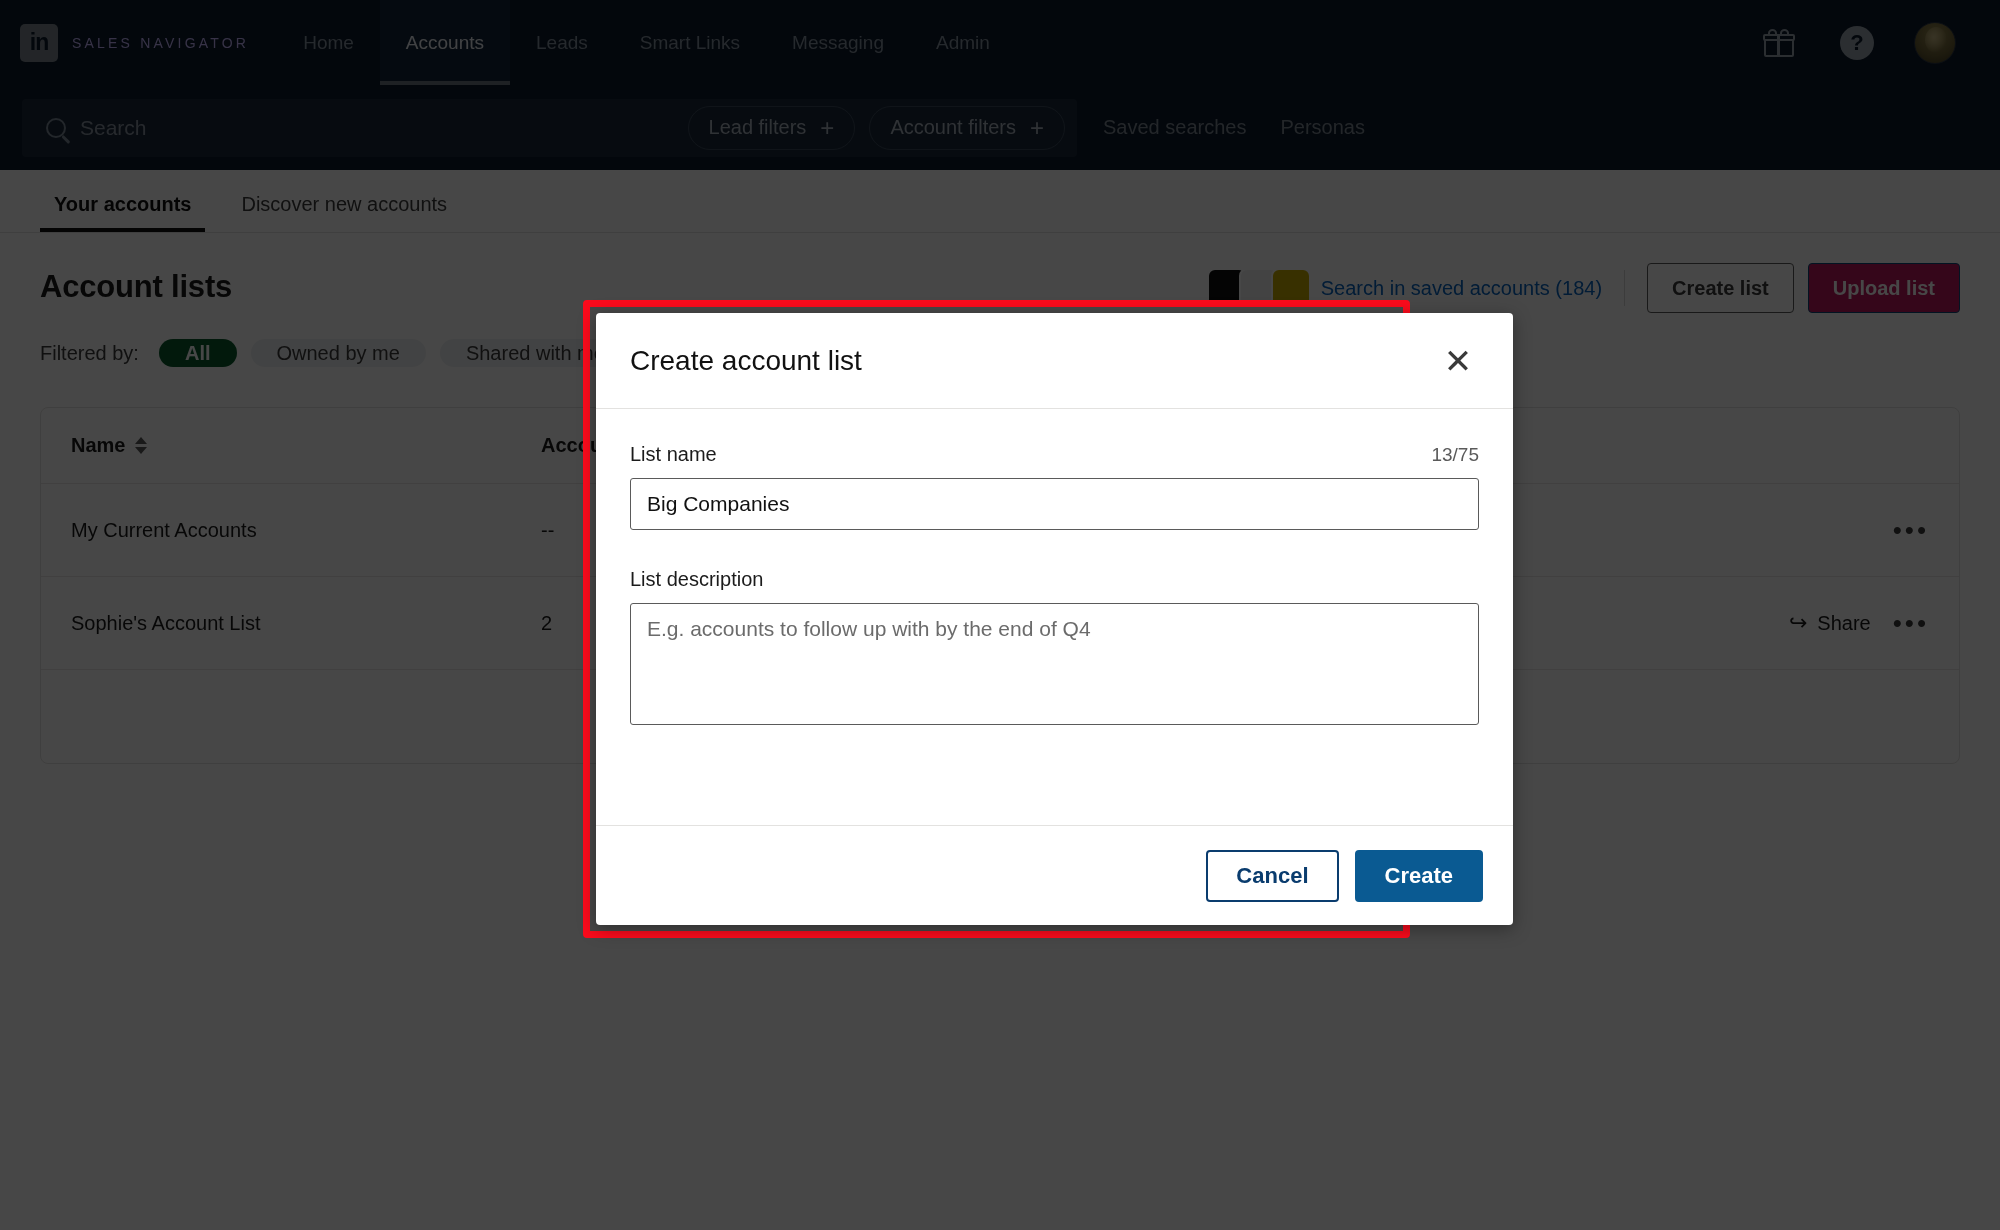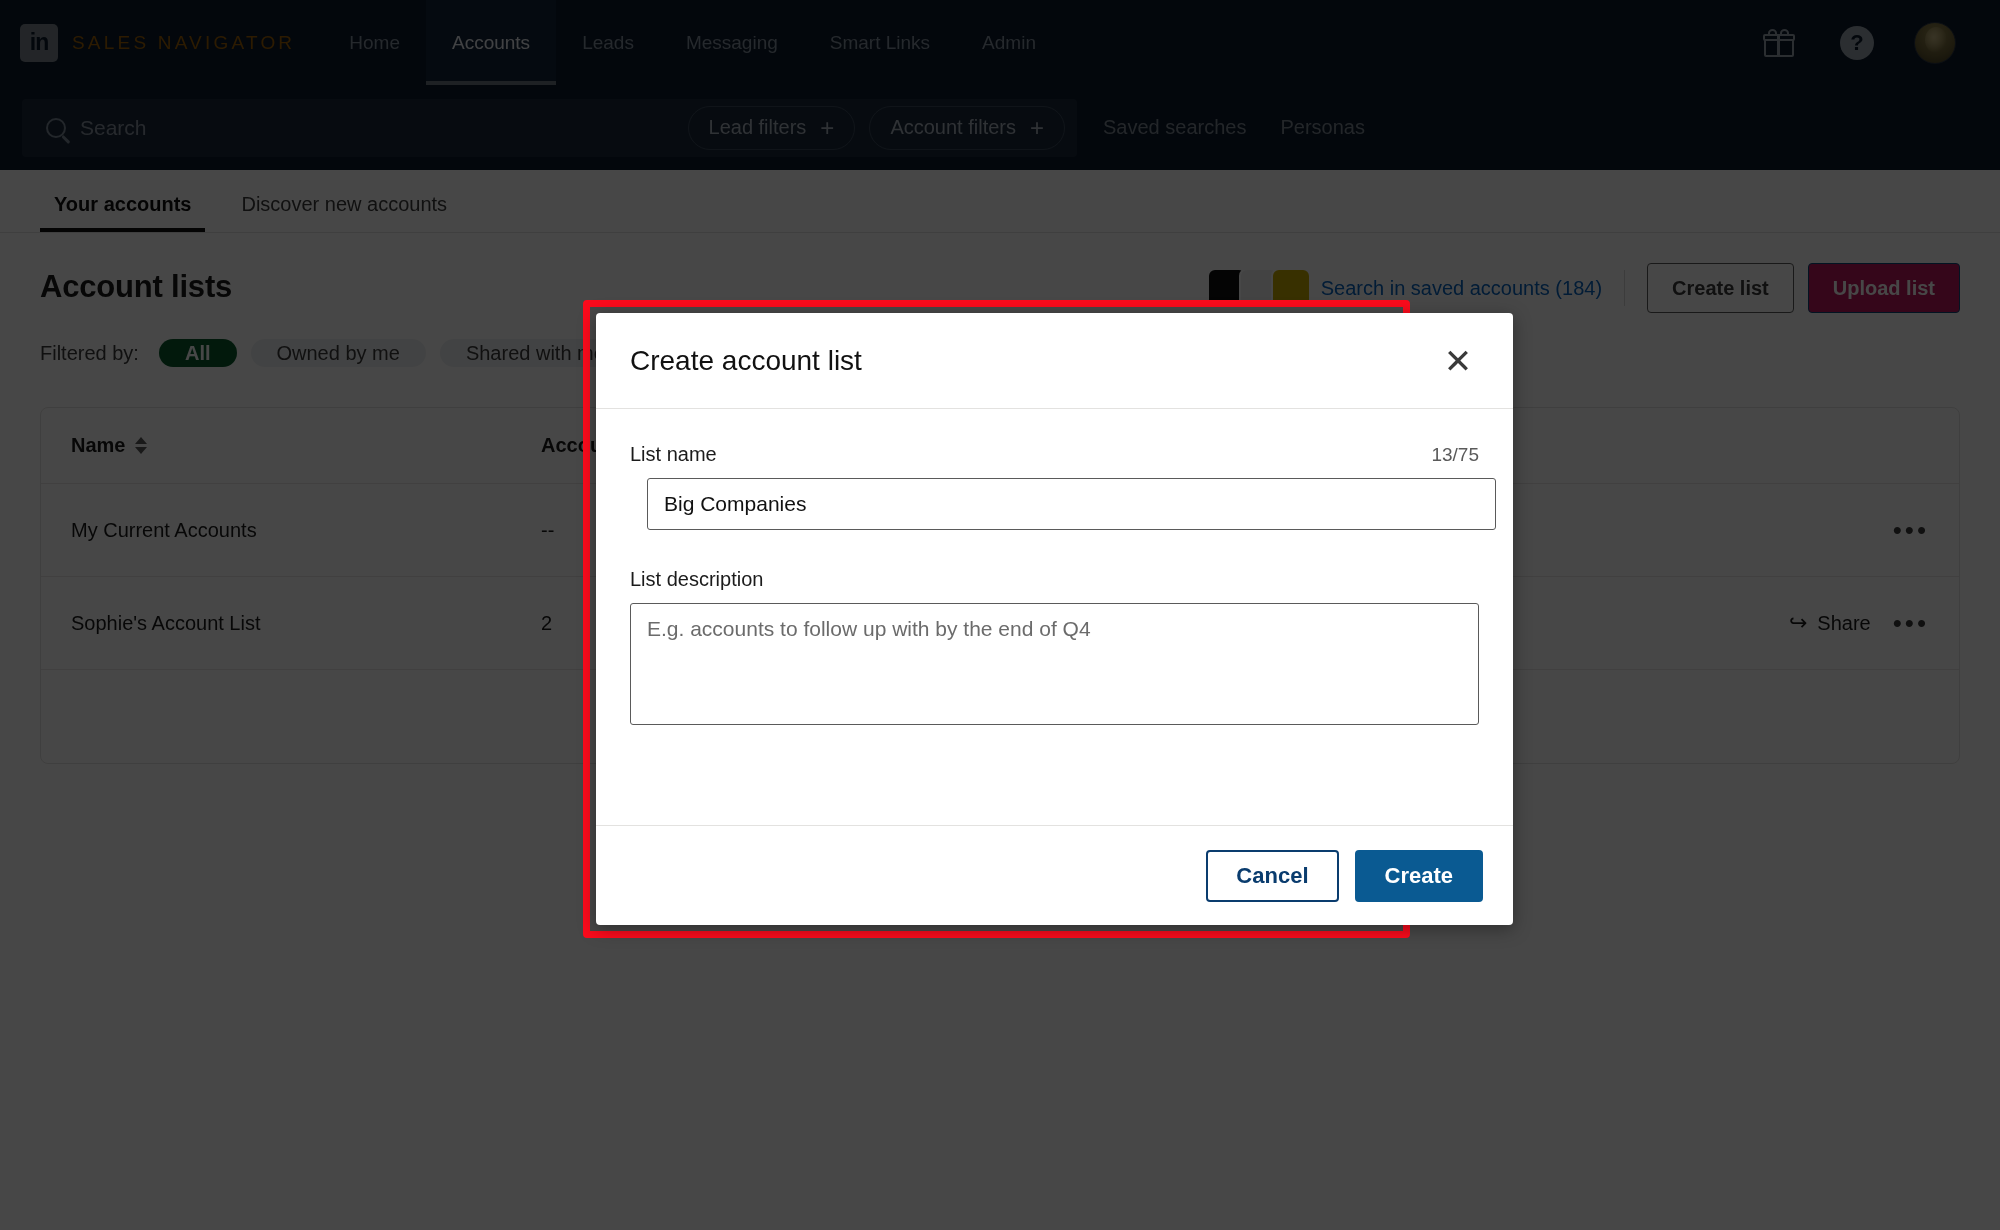--- a/index.html
+++ b/index.html
@@ -19,21 +19,21 @@
     display: flex; align-items: center;
   }
   .brand { display: flex; align-items: center; padding-left: 20px; gap: 14px; height: 85px; }
   .in-logo {
     width: 38px; height: 38px; border-radius: 5px; background: #7d8590;
     display: flex; align-items: center; justify-content: center;
     color: #0b1a2b; font-weight: 700; font-size: 23px; line-height: 1;
     letter-spacing: -1px;
   }
   .brand-text {
-    color: #a16207; font-size: 19px; letter-spacing: 3.2px; font-weight: 400; text-align: right;
+    color: #c4b5fd; font-size: 14px; letter-spacing: 3.2px; font-weight: 400; text-align: right;
   }
   .navitems { display: flex; align-items: flex-end; height: 85px; margin-left: 28px; }
   .navitem {
     display: flex; align-items: center; padding: 0 26px; height: 85px;
     color: #8792a0; font-size: 19px; position: relative; cursor: pointer;
   }
   .navitem.active { color: #e9edf2; background: #14263a; }
   .navitem.active::after {
     content: ""; position: absolute; left: 0; right: 0; bottom: 0; height: 4px;
     background: #6d7683;
@@ -198,21 +198,20 @@
     justify-content: center; cursor: pointer; color: #3a3a3a; font-size: 34px; font-weight: 300; line-height: 1;
   }
   .modal-body { flex: 1; padding: 34px 34px 0 34px; }
   .field-head { display: flex; align-items: baseline; margin-bottom: 12px; }
   .field-label { font-size: 20px; color: #1b1b1b; }
   .field-count { margin-left: auto; font-size: 19px; color: #5a5a5a; }
   .text-input {
     width: 100%; height: 52px; border: 1px solid #5a5a5a; border-radius: 3px;
     padding: 16px 16px; font-size: 21px; color: #111; font-family: "Liberation Sans", sans-serif;
     background: #fff;
-    margin-left: 17px;
   }
   .field-gap { height: 38px; }
   .text-area {
     width: 100%; height: 122px; border: 1px solid #5a5a5a; border-radius: 3px;
     padding: 13px 16px; font-size: 21px; color: #111; resize: none;
     font-family: "Liberation Sans", sans-serif; background: #fff;
   }
   .text-area::placeholder { color: #6b6b6b; }
   .modal-foot {
     height: 100px; border-top: 1px solid #e3e2e0; display: flex; align-items: center;
@@ -232,22 +231,22 @@
 
   <div class="topnav">
     <div class="brand">
       <div class="in-logo">in</div>
       <div class="brand-text">SALES NAVIGATOR</div>
     </div>
     <div class="navitems">
       <div class="navitem">Home</div>
       <div class="navitem active">Accounts</div>
       <div class="navitem">Leads</div>
+      <div class="navitem">Smart Links</div>
       <div class="navitem">Messaging</div>
-      <div class="navitem">Smart Links</div>
       <div class="navitem">Admin</div>
     </div>
     <div class="nav-right">
       <div class="nav-icon-btn">
         <div class="gift-ic">
           <div class="bowl"></div>
             <div class="bowr"></div>
           <div class="box"></div>
             <div class="lid"></div>
             <div class="ribbon"></div>

